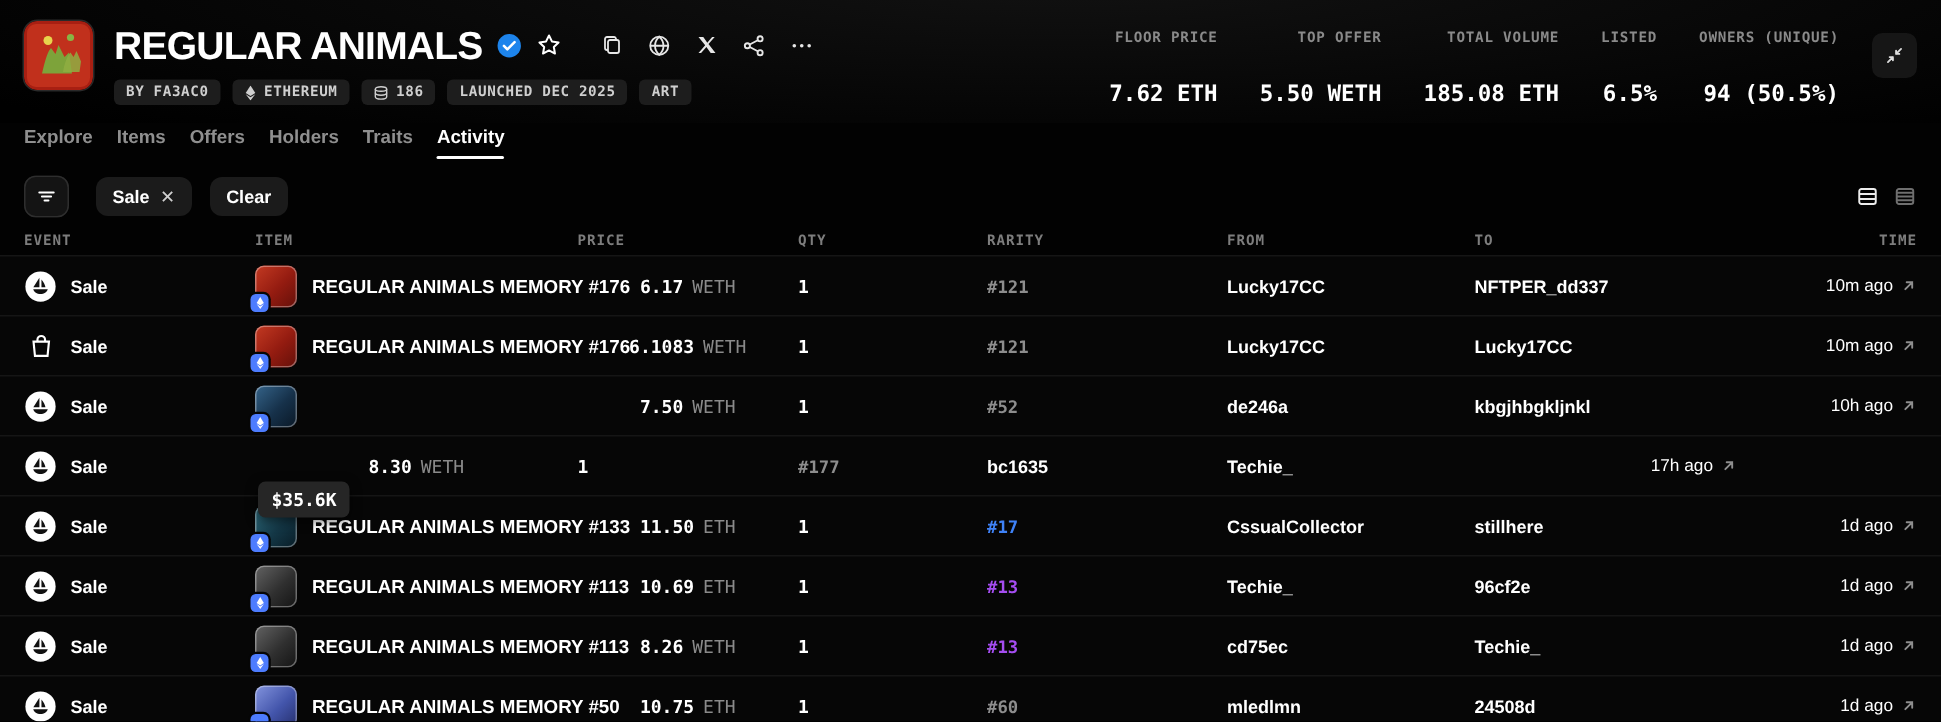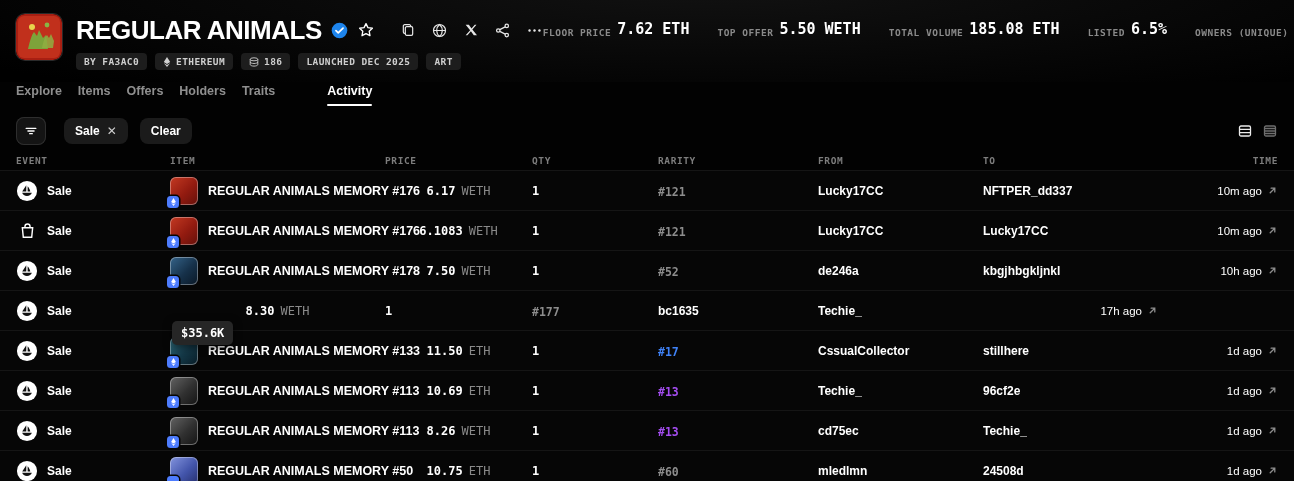--- a/index.html
+++ b/index.html
@@ -19,29 +19,29 @@
   .icon-16 svg { width:16px; height:16px; }
   .icon-17 svg { width:17px; height:17px; }
   .icon-18 svg { width:18px; height:18px; }
   .action-icons { display:flex; align-items:center; gap:15px; margin-left:16px; }
   .action-icons .tr-icon { cursor:pointer; }
   .badge-row { display:flex; gap:8px; margin-top:3px; }
   .chip { background:#1d1d1d; border-radius:4px; padding:3px 8px; display:inline-flex; align-items:center; gap:5px;
           font-family:"DejaVu Sans Mono", monospace; font-size:9.5px; font-weight:700; letter-spacing:0.4px; color:#cfcfcf; white-space:nowrap; }
   .header-right { display:flex; align-items:flex-start; gap:22px; padding-top:10px; }
   .stats { display:flex; gap:28px; }
-  .stat { display:flex; align-items:flex-end; gap:6px; }
+  .stat { display:flex; flex-direction:column; align-items:flex-end; gap:22px; }
   .stat-label { font-family:"DejaVu Sans Mono", monospace; font-size:9.5px; font-weight:700; letter-spacing:0.5px; color:#8a8a8a; white-space:nowrap; }
   .stat-value { font-family:"DejaVu Sans Mono", monospace; font-size:15px; font-weight:700; color:#fff; white-space:nowrap; }
   .collapse-btn { width:30px; height:30px; border-radius:7px; background:#161616; display:flex; align-items:center; justify-content:center; cursor:pointer; margin-top:2px; }
 
   
   .tabs { display:flex; gap:16px; padding:0 16px; height:26px; align-items:flex-start; margin-top:2px; }
   .tab { font-size:12.5px; font-weight:700; color:#8f8f8f; padding-bottom:8px; cursor:pointer; position:relative; }
-  .tab.active { color:#fff;margin-left:36px; }
+  .tab.active { color:#fff; }
   .tab.active::after { content:""; position:absolute; left:0; right:0; bottom:0; height:2px; background:#fff; border-radius:1px; }
 
   
   .filter-bar { display:flex; align-items:center; padding:0 16px; margin-top:6px; height:30px; }
   .filter-btn { width:30px; height:28px; border-radius:8px; background:#141414; box-shadow:inset 0 0 0 1px #2e2e2e;
                 display:flex; align-items:center; justify-content:center; cursor:pointer; }
   .pill { background:#1b1b1b; border-radius:8px; height:26px; padding:0 11px; display:inline-flex; align-items:center; gap:7px;
           font-size:12px; font-weight:700; color:#fff; cursor:pointer; }
   .pill.sale { margin-left:18px; }
   .pill.clear { margin-left:12px; }
@@ -329,21 +329,20 @@
       </div>
     <div class="cell c-item">
         <span class="thumb" style="background:linear-gradient(135deg,#35648a 0%,#16314a 55%,#0a1826 100%)">
           <span class="ethb">
             <svg viewBox="0 0 8 10" fill="#fff">
               <path d="M4 0l3 5L4 7 1 5z"></path>
               <path d="M4 7.9L1 5.9 4 10l3-4.1z"></path>
             </svg>
           </span>
         </span>
-        <span class="iname">REGULAR ANIMALS MEMORY #178</span>
       </div>
     <div class="cell c-price">
         <span class="pnum">7.50</span>
         <span class="pcur">WETH</span>
       </div>
     <div class="cell c-qty">1</div>
     <div class="cell c-rarity"><span style="color:#8d8d8d">#52</span></div>
     <div class="cell c-from">de246a</div>
     <div class="cell c-to">kbgjhbgkljnkl</div>
     <div class="cell c-time">

